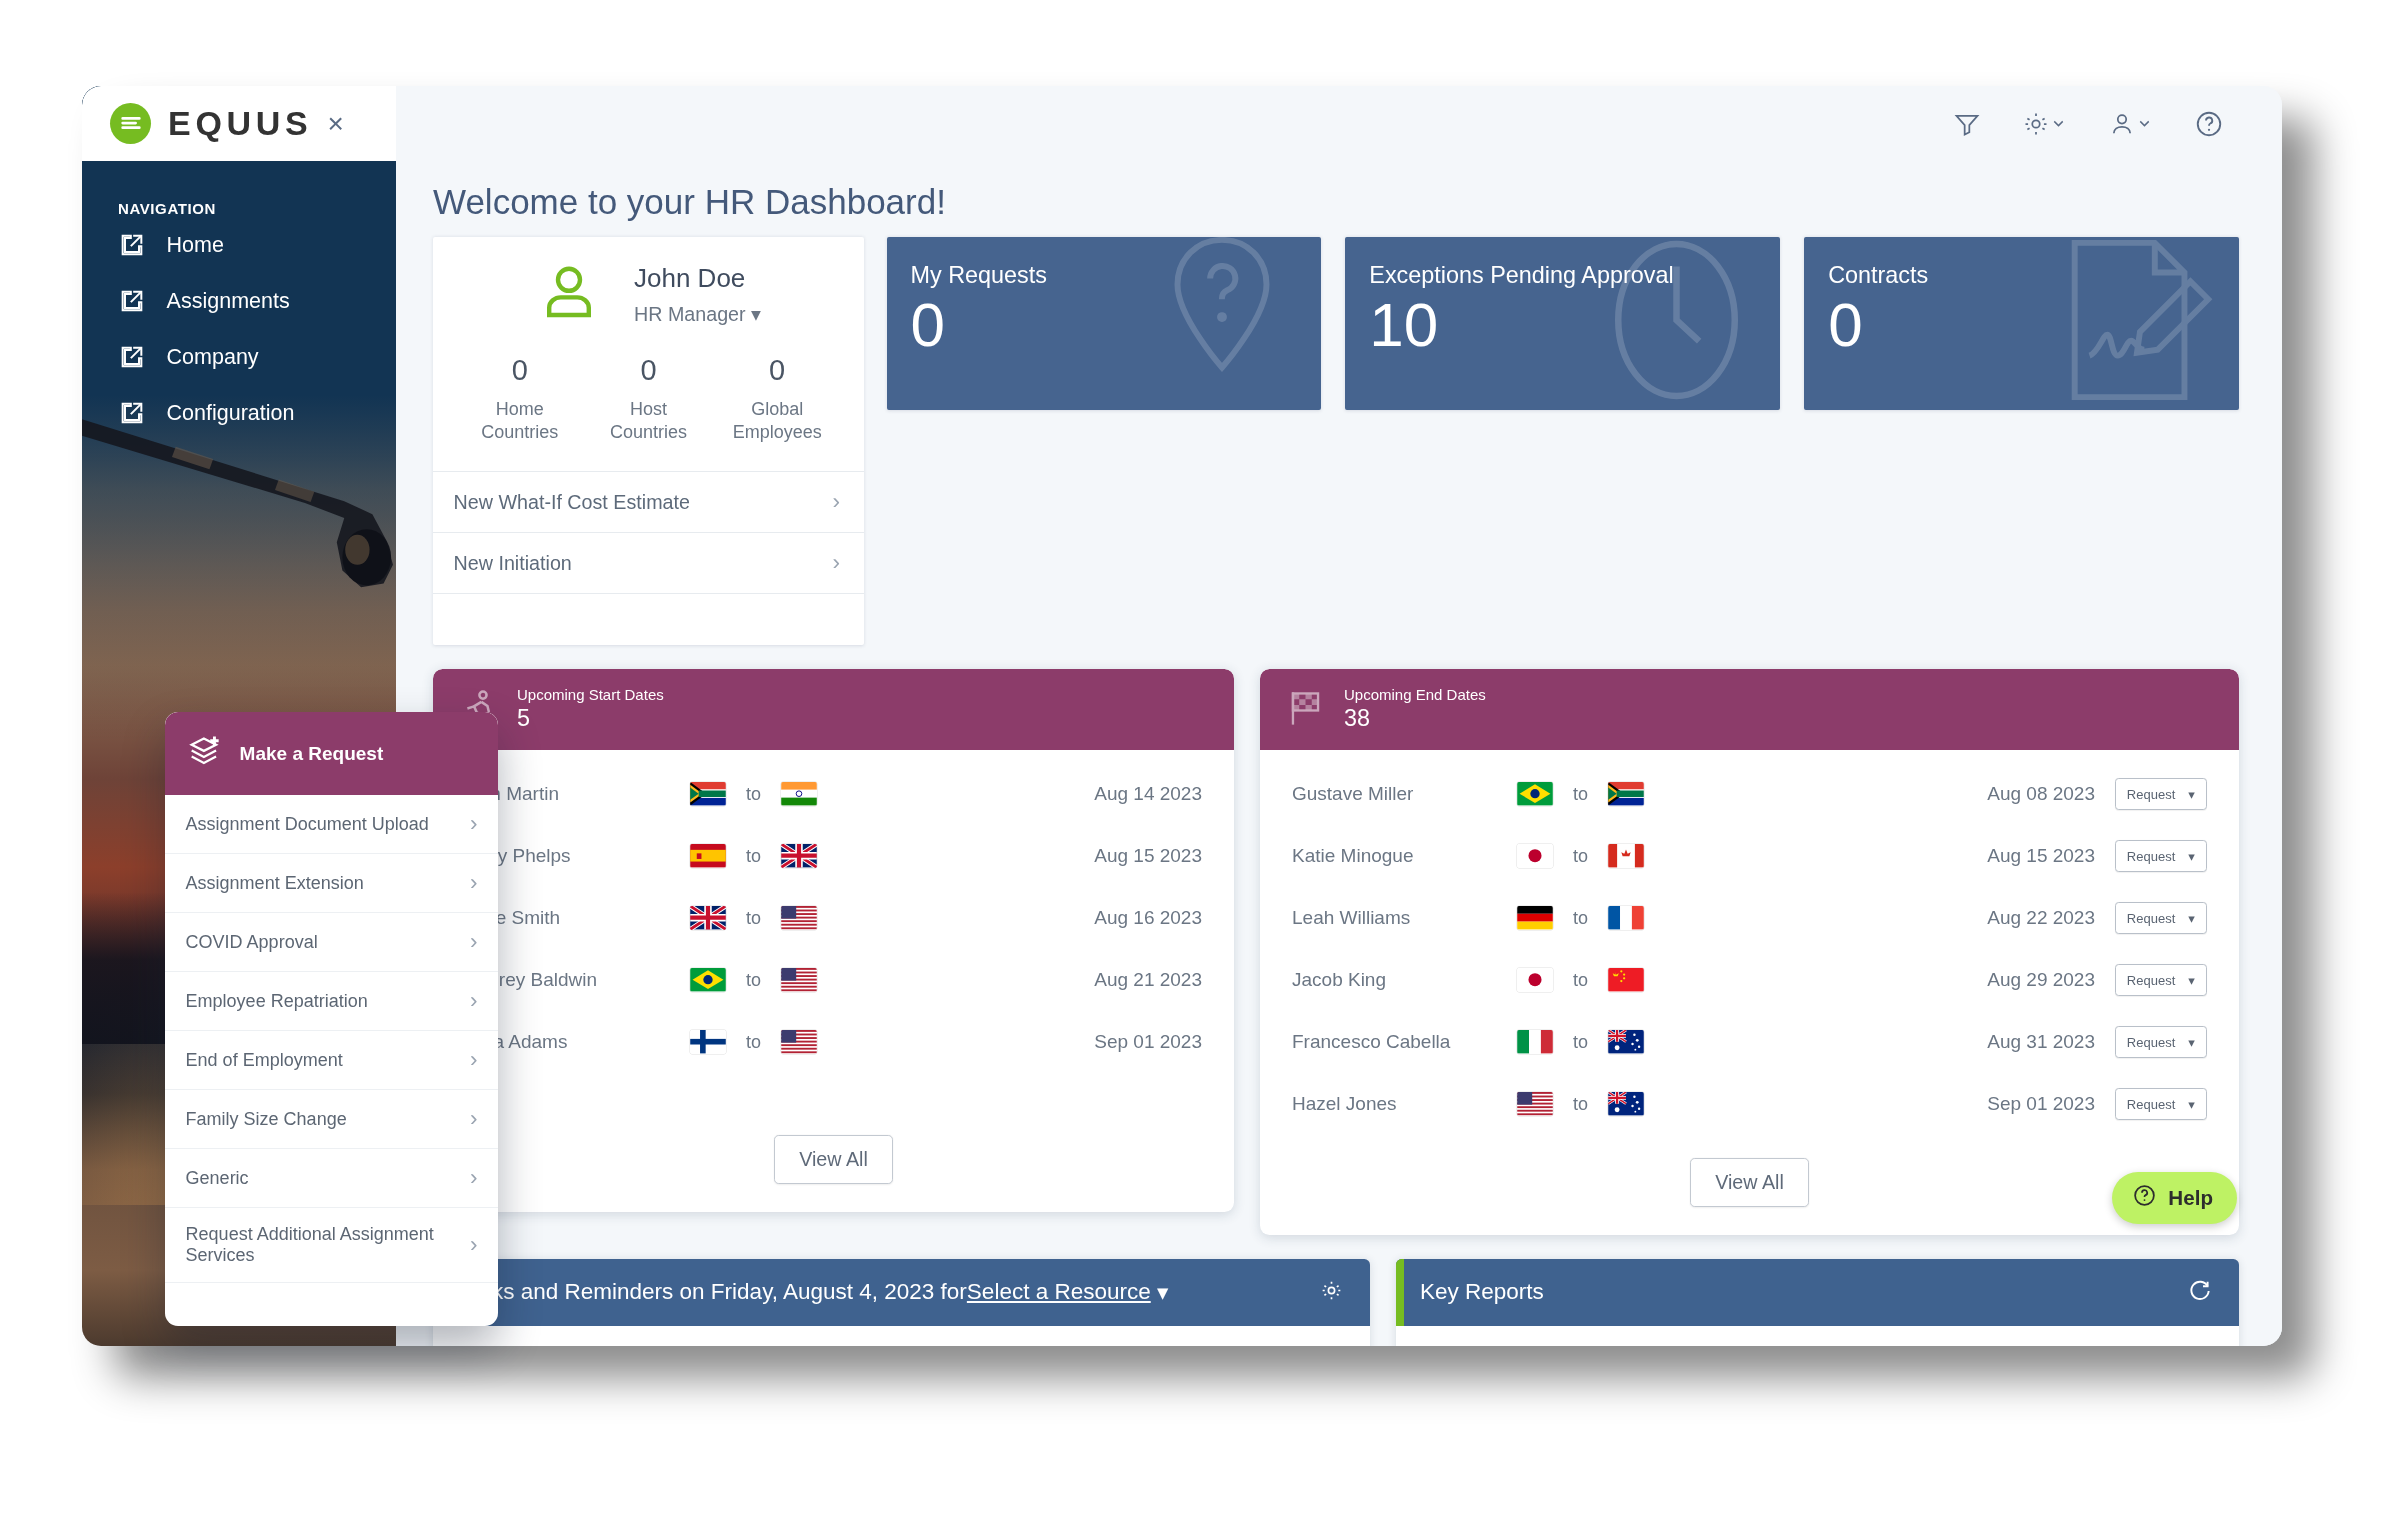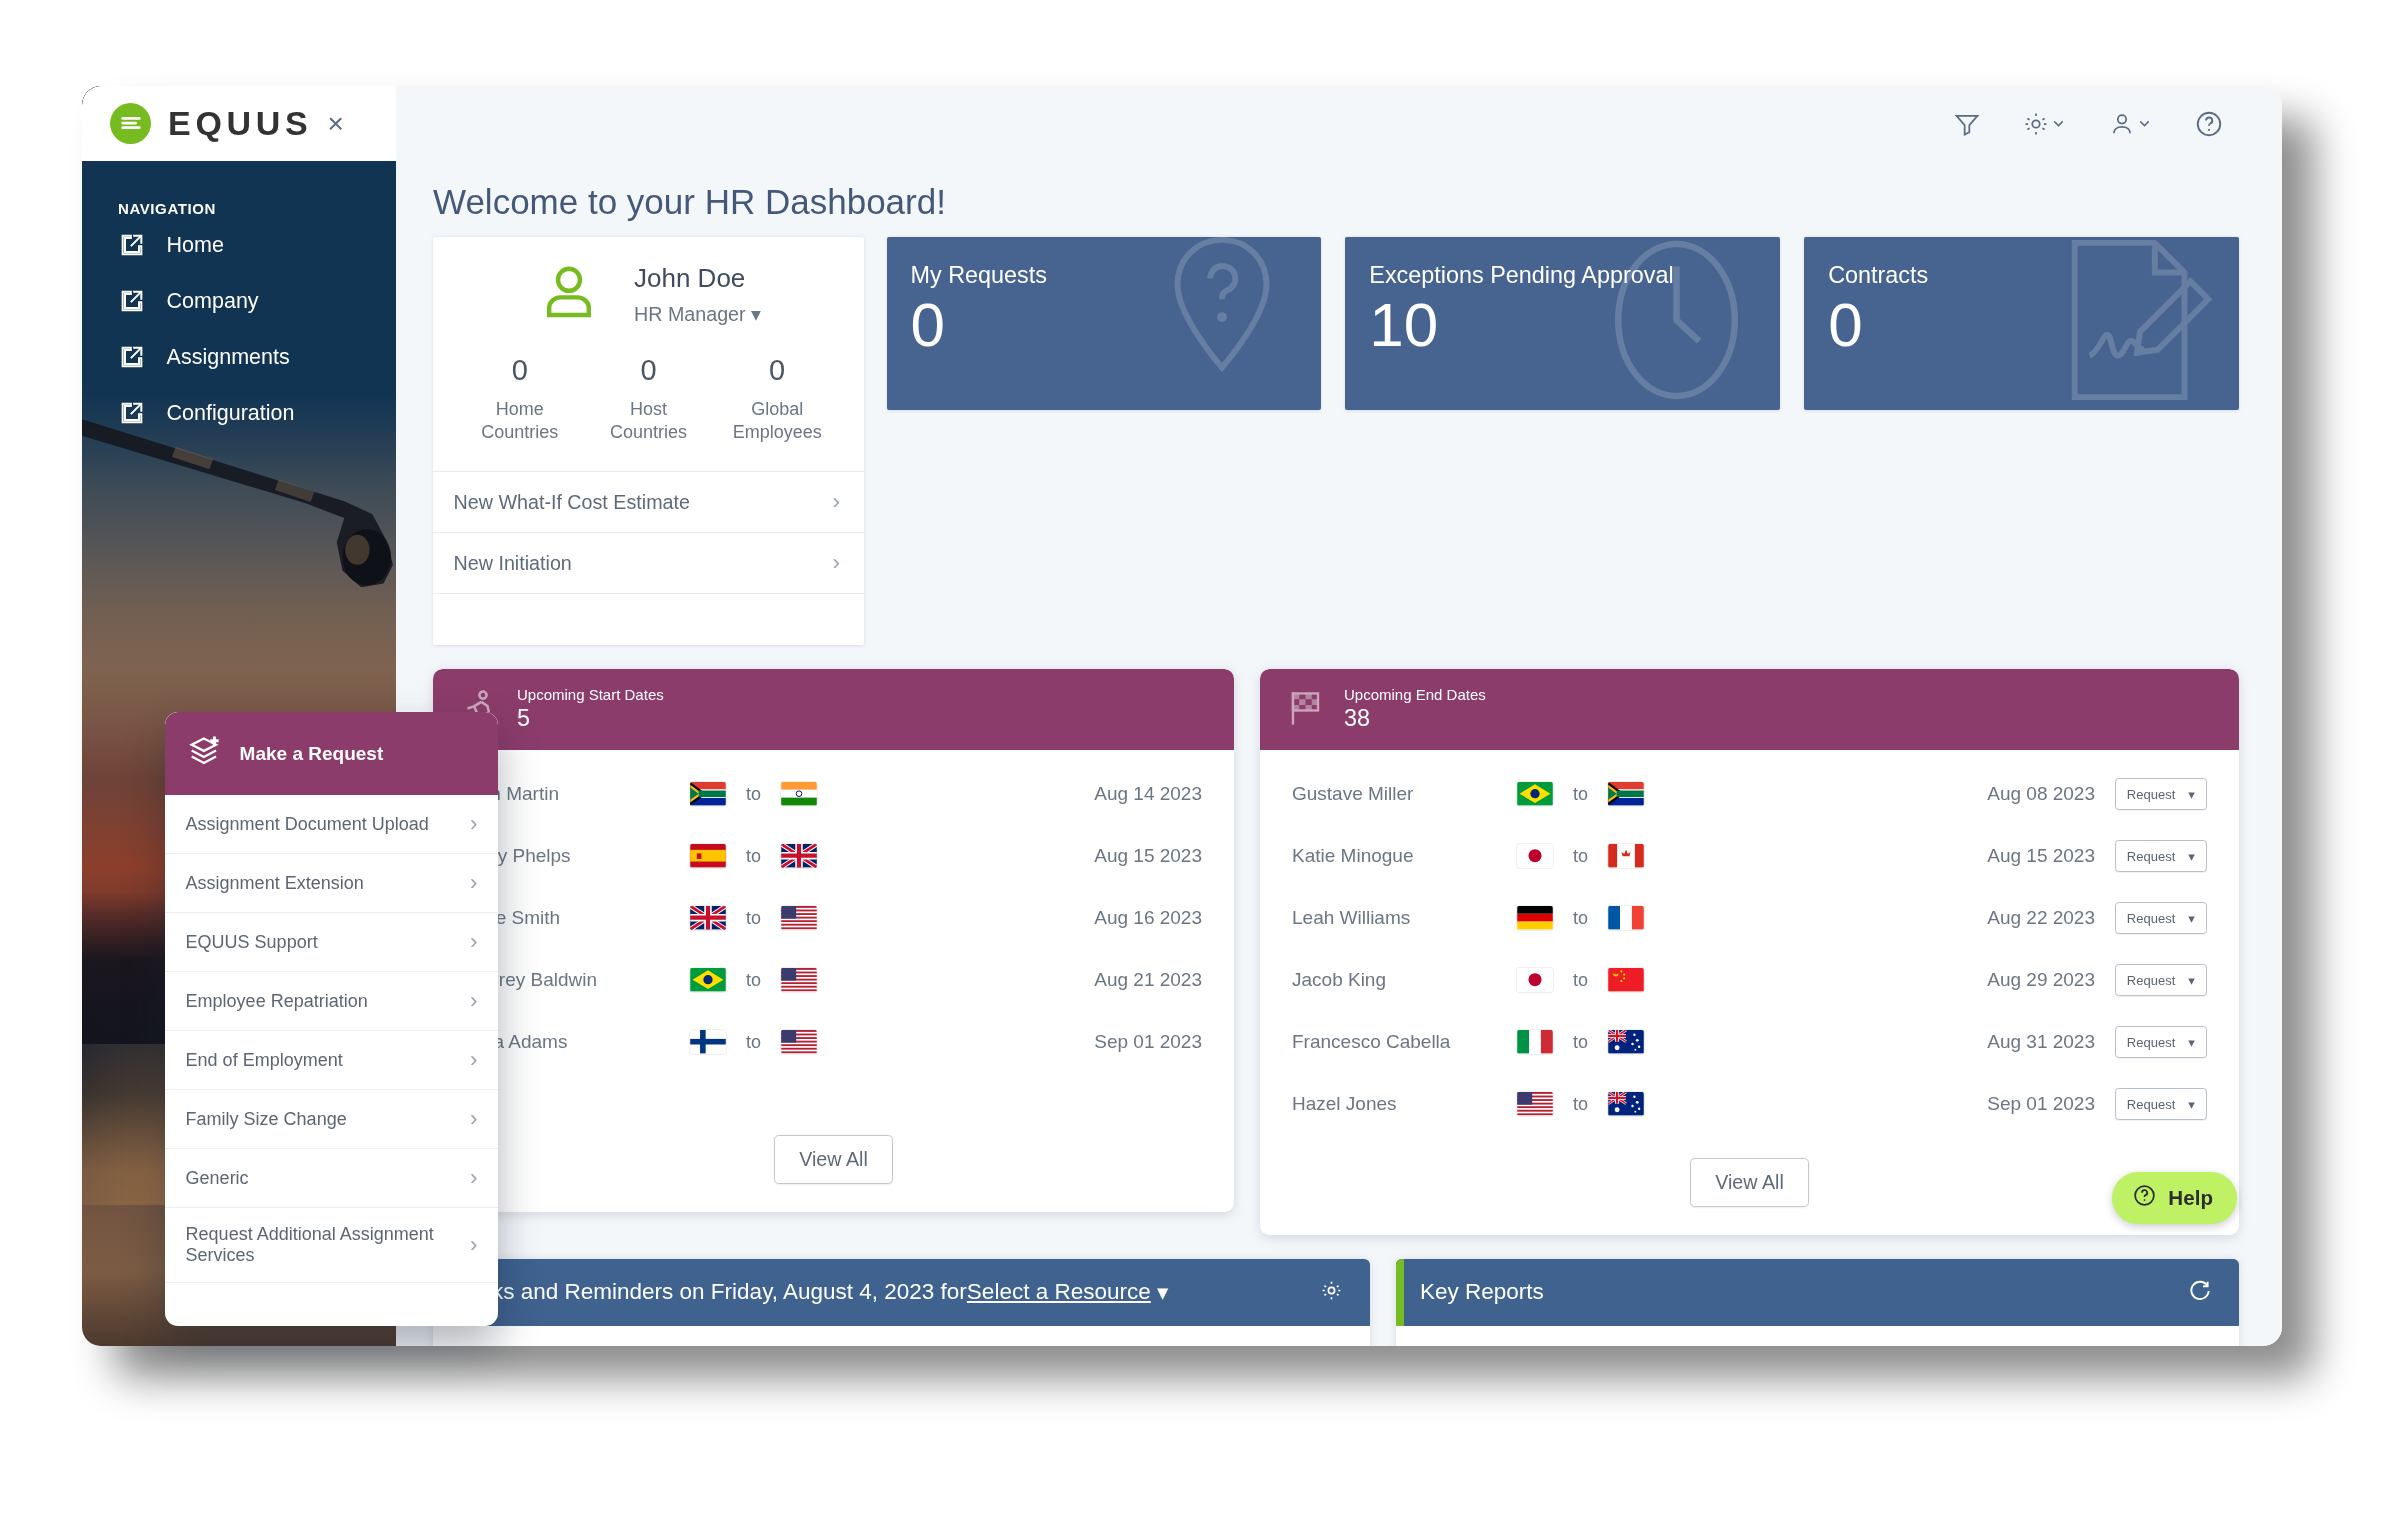--- a/index.html
+++ b/index.html
@@ -294,31 +294,31 @@
       <span class="nav-text">Home</span>
     </div>
     <div class="nav-item">
       <span class="nav-icon">
         <svg width="28" height="28" viewBox="0 0 24 24" fill="none" stroke="#ffffff" stroke-width="1.7">
           <path d="M4 4h7v2H6v12h12v-5h2v7H4z"></path>
             <path d="M13 4h7v7"></path>
             <path d="M20 4l-9 9"></path>
         </svg>
       </span>
-      <span class="nav-text">Company</span>
+      <span class="nav-text">Assignments</span>
     </div>
     <div class="nav-item">
       <span class="nav-icon">
         <svg width="28" height="28" viewBox="0 0 24 24" fill="none" stroke="#ffffff" stroke-width="1.7">
           <path d="M4 4h7v2H6v12h12v-5h2v7H4z"></path>
             <path d="M13 4h7v7"></path>
             <path d="M20 4l-9 9"></path>
         </svg>
       </span>
-      <span class="nav-text">Assignments</span>
+      <span class="nav-text">Company</span>
     </div>
     <div class="nav-item">
       <span class="nav-icon">
         <svg width="28" height="28" viewBox="0 0 24 24" fill="none" stroke="#ffffff" stroke-width="1.7">
           <path d="M4 4h7v2H6v12h12v-5h2v7H4z"></path>
             <path d="M13 4h7v7"></path>
             <path d="M20 4l-9 9"></path>
         </svg>
       </span>
       <span class="nav-text">Configuration</span>
@@ -903,21 +903,21 @@
 
   <div class="rrow">
     <span>Assignment Document Upload</span>
     <span class="chev">›</span>
   </div>
   <div class="rrow">
     <span>Assignment Extension</span>
     <span class="chev">›</span>
   </div>
   <div class="rrow">
-    <span>EQUUS Support</span>
+    <span>COVID Approval</span>
     <span class="chev">›</span>
   </div>
   <div class="rrow">
     <span>Employee Repatriation</span>
     <span class="chev">›</span>
   </div>
   <div class="rrow">
     <span>End of Employment</span>
     <span class="chev">›</span>
   </div>

